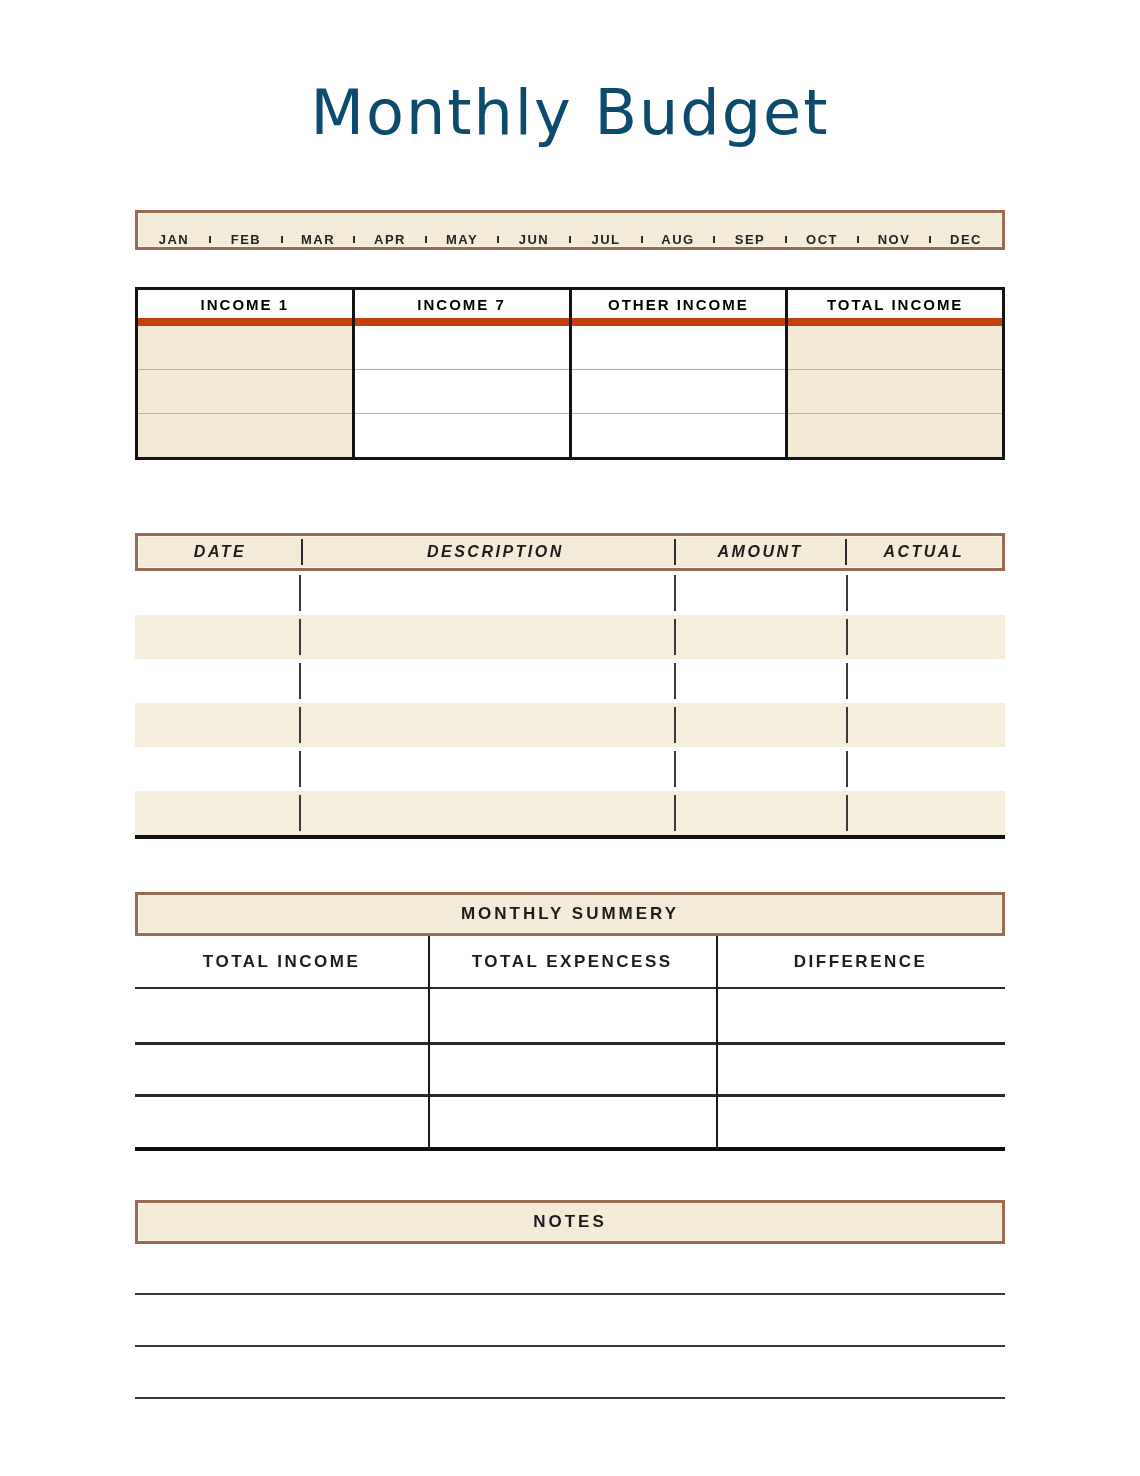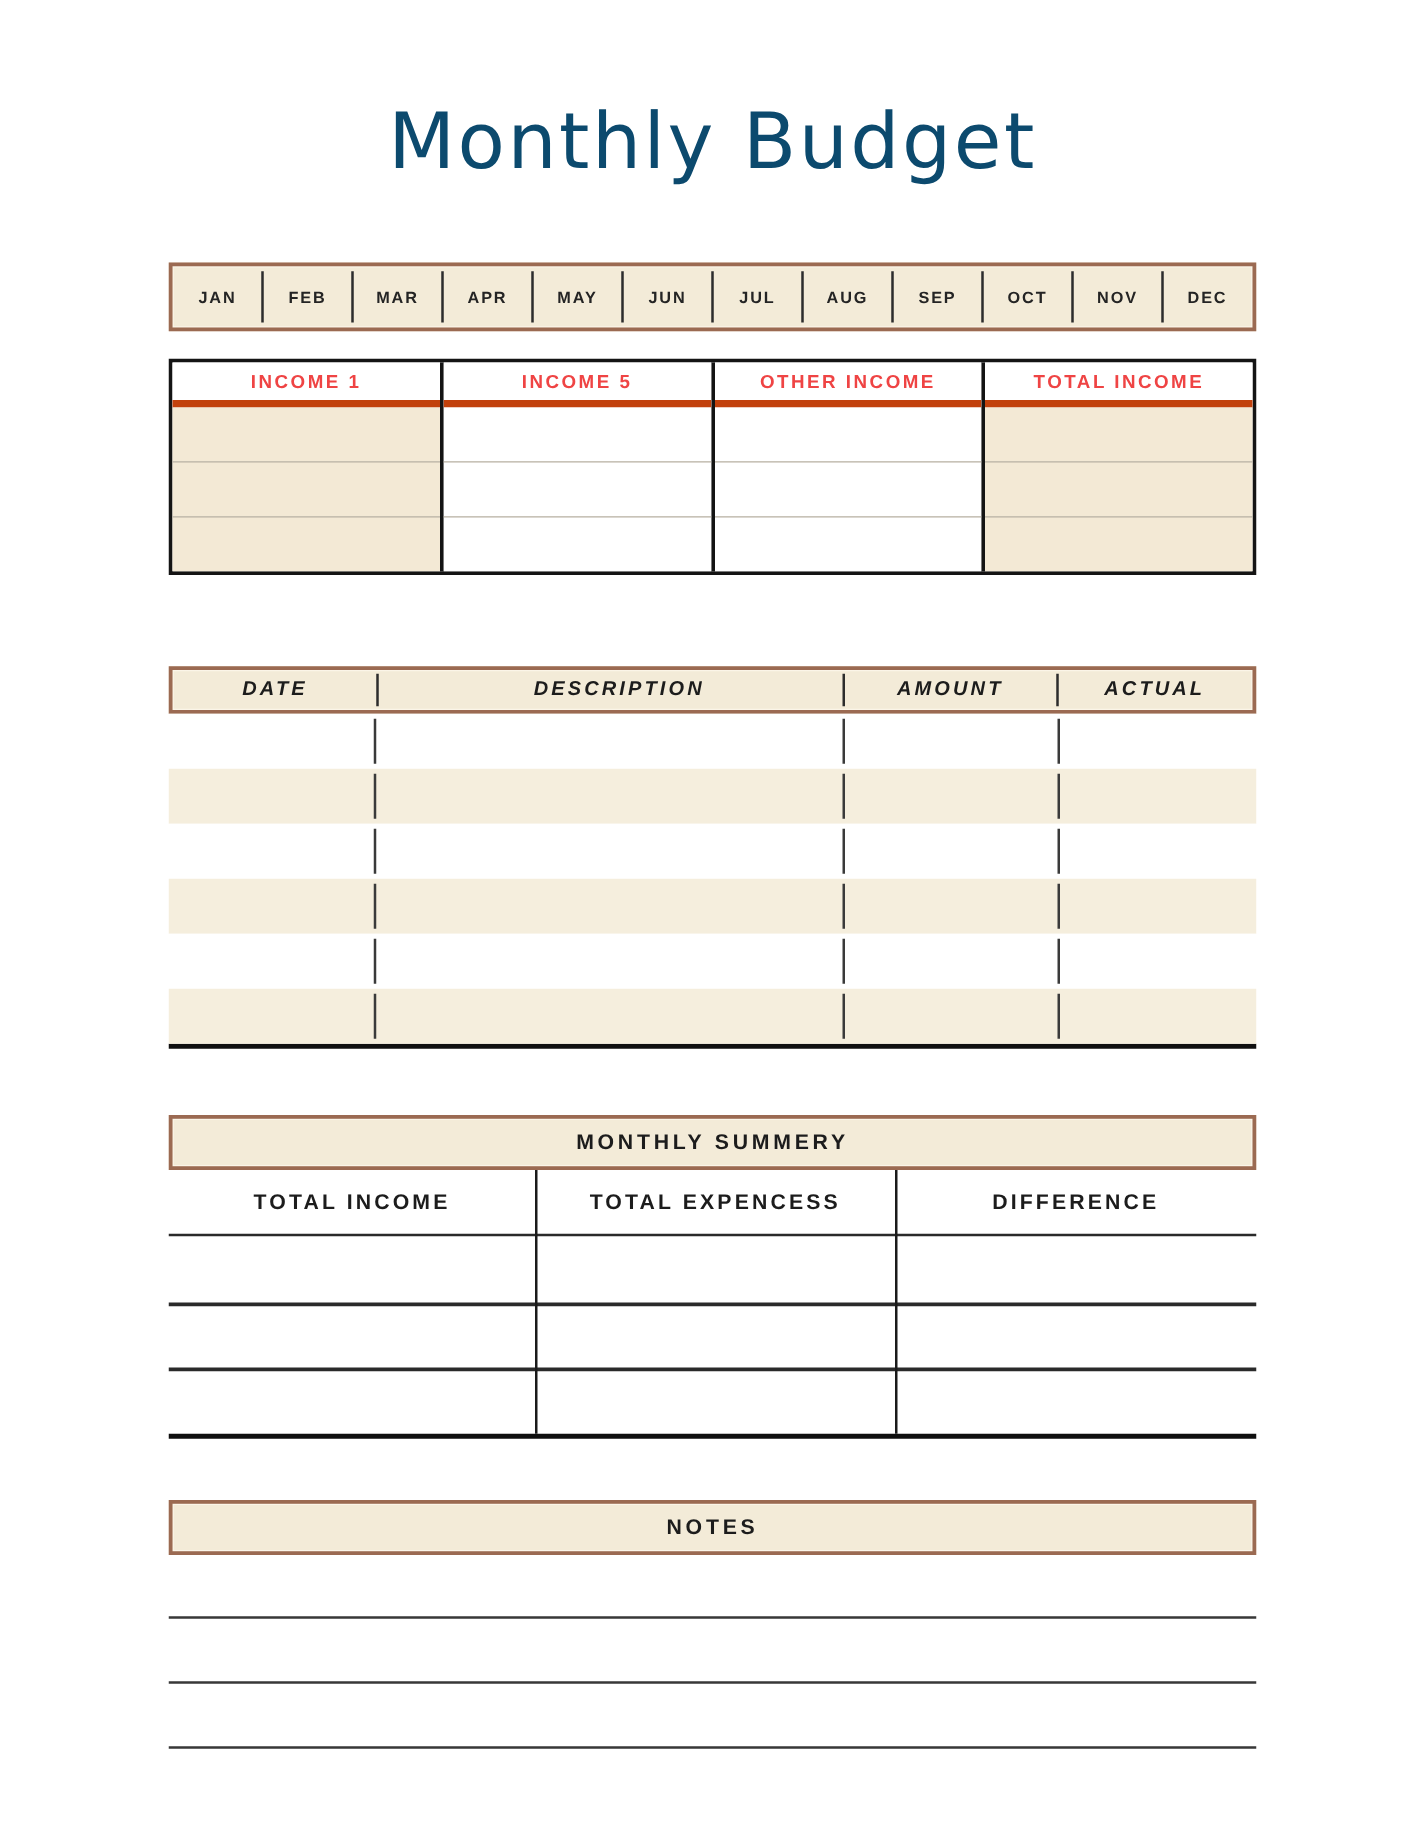--- a/index.html
+++ b/index.html
@@ -10,45 +10,46 @@
 
   
   .title {
     position:absolute; top:76px; left:0; width:100%; margin:0;
     text-align:center; font-family:"DejaVu Sans", sans-serif;
     font-weight:400; font-size:62px; letter-spacing:2px; color:#0c4a6e;
   }
 
   
   .month-bar {
-    position:absolute; top:210px; left:135px; width:870px; height:55px;
+    position:absolute; top:210px; left:135px; width:870px; height:40px;
     box-sizing:border-box; background:#f3ebd8;
     border:3px solid #9b6a52; box-shadow:inset 0 0 0 1px #fbf5e8;
     display:flex;
+    align-items:flex-end;
   }
   .month-cell {
     flex:1; position:relative; display:flex; align-items:center; justify-content:center;
     font-size:13px; font-weight:bold; letter-spacing:1.5px; color:#242424;
   }
   .month-cell:not(:last-child)::after {
     content:""; position:absolute; right:-1px; top:4px; bottom:4px;
     width:2px; background:#2c2c2c;
   }
 
   
   .income-table {
     position:absolute; top:287px; left:135px; width:870px; height:173px;
     box-sizing:border-box; border:3px solid #141414; display:flex; background:#fff;
   }
   .income-col { flex:1; display:flex; flex-direction:column; }
   .income-col:not(:last-child) { border-right:3px solid #141414; }
   .income-head {
-    height:36px; box-sizing:border-box; border-bottom:6px solid #c2410c;
+    height:36px; box-sizing:border-box; border-bottom:8px solid #c2410c;
     background:#ffffff; display:flex; align-items:center; justify-content:center;
-    font-size:15px; font-weight:bold; letter-spacing:2px; color:#ef4444;
+    font-size:15px; font-weight:bold; letter-spacing:2px; color:#000000;
   }
   .income-cell { flex:1; background:#ffffff; }
   .income-cell + .income-cell { border-top:1px solid #b7b0a1; }
   .income-col.shaded .income-cell { background:#f3e9d5; }
 
   
   .expense-table { position:absolute; top:533px; left:135px; width:870px; }
   .expense-header {
     height:38px; box-sizing:border-box; background:#f3ebd8;
     border:3px solid #9b6a52; box-shadow:inset 0 0 0 1px #fbf5e8; display:flex;font-style:italic;
@@ -150,21 +151,21 @@
   </div>
 
   <div class="income-table">
     <div class="income-col shaded">
       <div class="income-head">INCOME 1</div>
       <div class="income-cell"></div>
       <div class="income-cell"></div>
       <div class="income-cell"></div>
     </div>
     <div class="income-col">
-      <div class="income-head">INCOME 5</div>
+      <div class="income-head">INCOME 7</div>
       <div class="income-cell"></div>
       <div class="income-cell"></div>
       <div class="income-cell"></div>
     </div>
     <div class="income-col">
       <div class="income-head">OTHER INCOME</div>
       <div class="income-cell"></div>
       <div class="income-cell"></div>
       <div class="income-cell"></div>
     </div>

